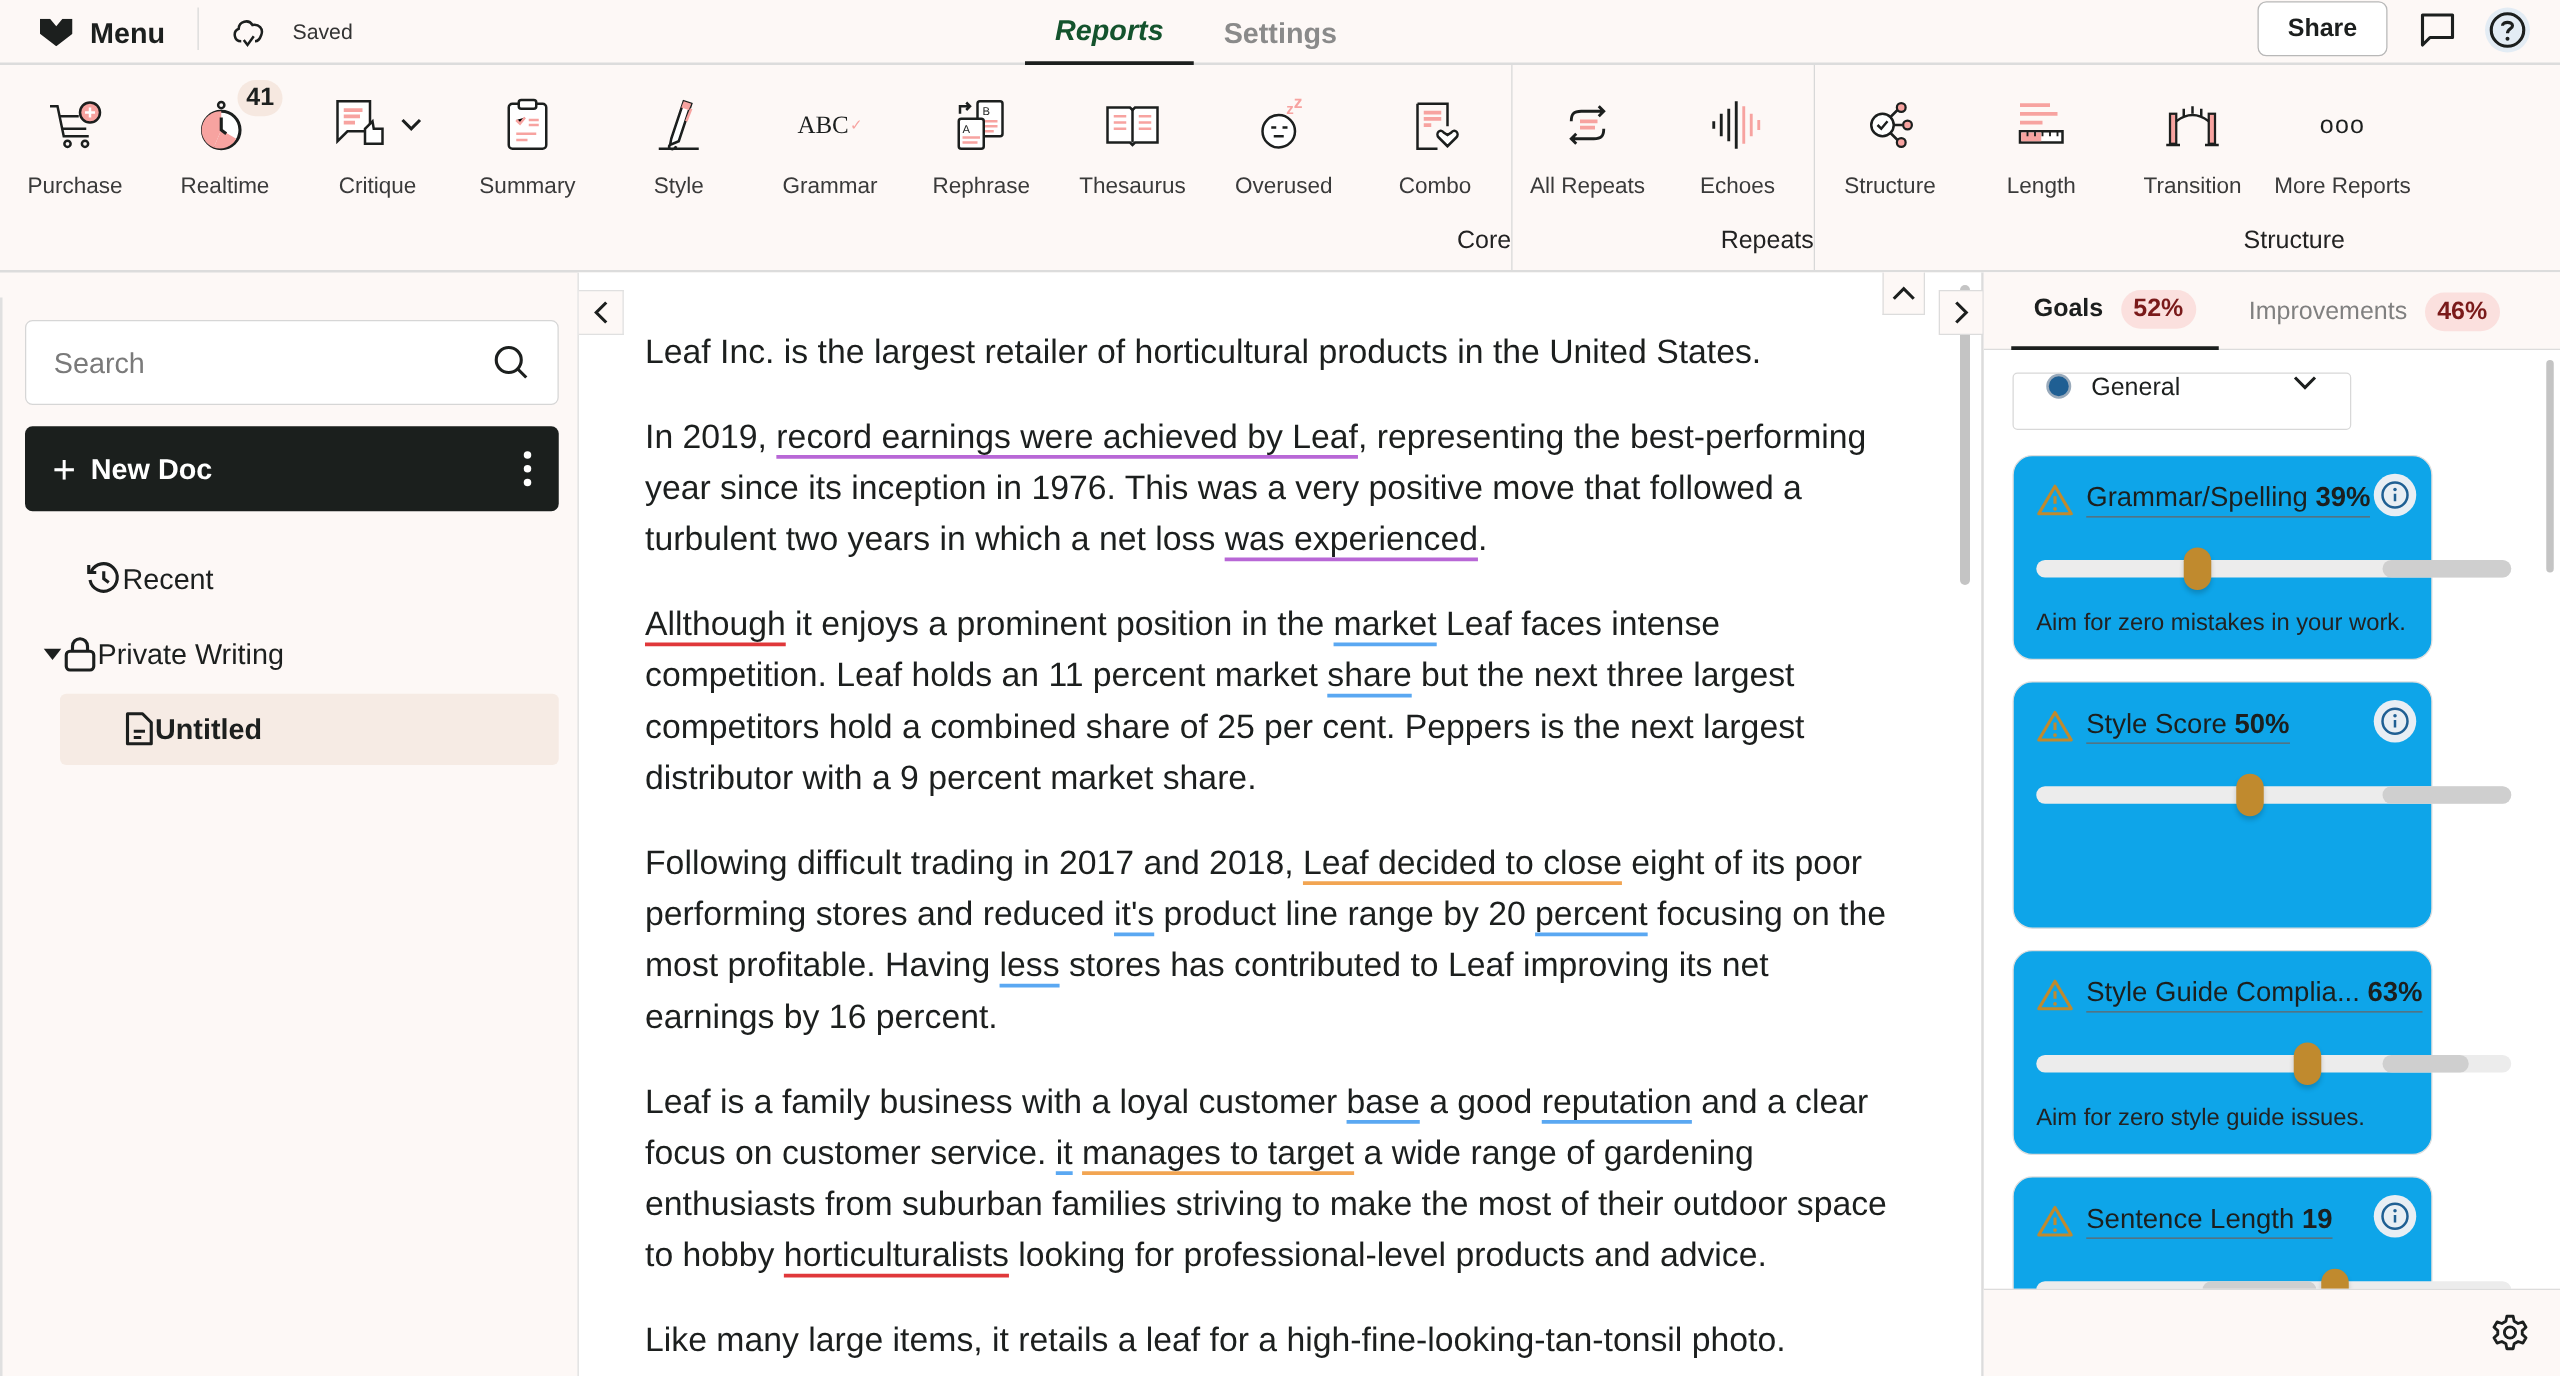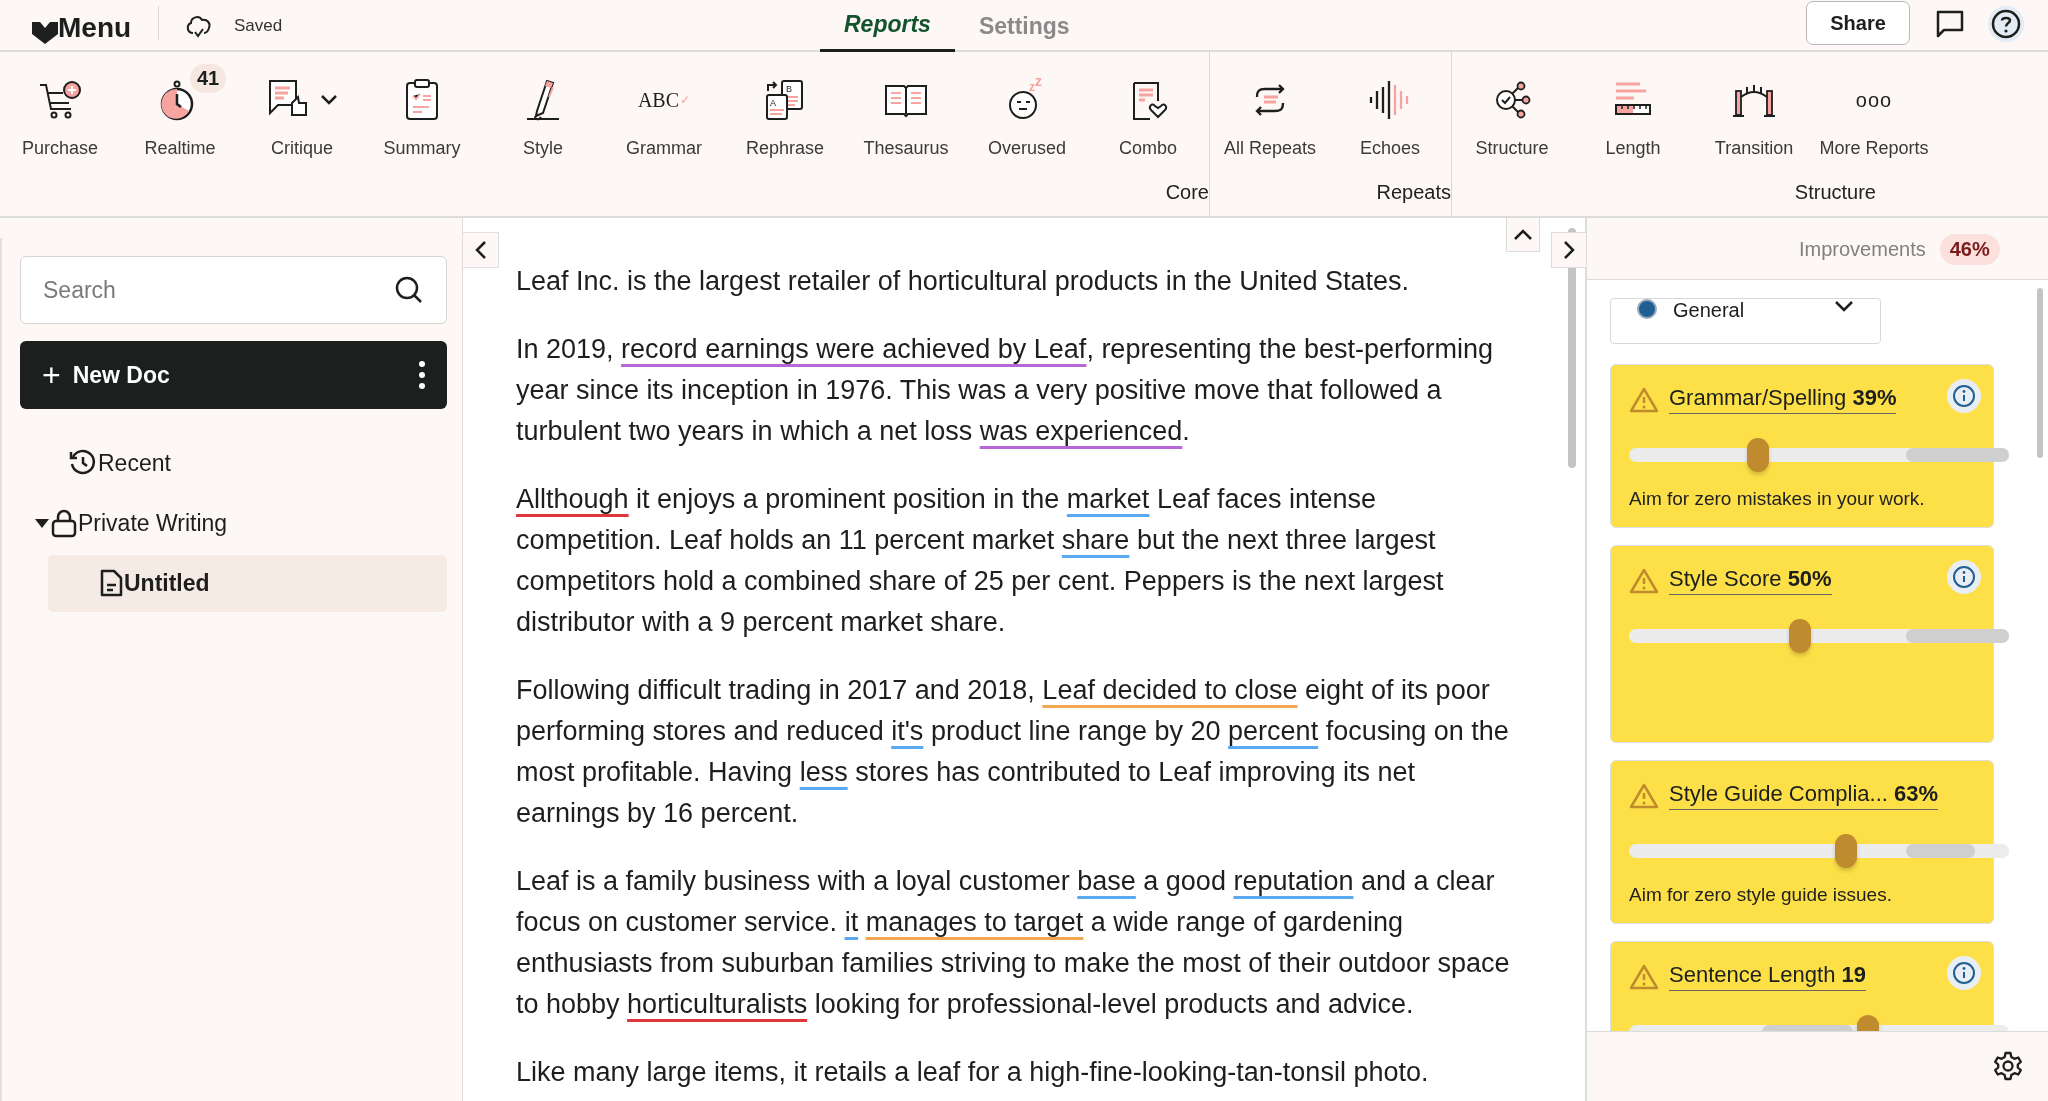--- a/index.html
+++ b/index.html
@@ -1,18 +1,18 @@
 <!DOCTYPE html>
 <html><head>
 <meta charset="utf-8">
 <style>
   * { box-sizing: border-box; margin: 0; padding: 0; }
   html, body { width: 2048px; height: 1101px; overflow: hidden; background: #fdf8f6; font-family: "Liberation Sans", sans-serif; color: #1c1f1e; }
   .topbar { position: absolute; left: 0; top: 0; width: 2048px; height: 52px; background: #fdf8f6; border-bottom: 2px solid #dcdcdc; }
-  .menu-btn { position: absolute; left: 32px; top: 8px; height: 36px; display: flex; align-items: flex-end; font-weight: 700; font-size: 28px; cursor: pointer; }
+  .menu-btn { position: absolute; left: 32px; top: 8px; height: 36px; display: flex; align-items: center; gap: 14px; font-weight: 700; font-size: 23px; cursor: pointer; }
   .topdiv { position: absolute; left: 158px; top: 6px; width: 1px; height: 34px; background: #d8d8d8; }
   .saved { position: absolute; left: 184px; top: 8px; height: 36px; display: flex; align-items: center; gap: 20px; font-size: 17px; color: #333; }
   .tabs { position: absolute; left: 820px; top: 0; height: 52px; display: flex; }
   .tab { height: 52px; padding: 0 24px; display: flex; align-items: center; font-size: 23px; font-weight: 700; color: #8a8a8a; cursor: pointer; }
   .tab.active { color: #14532d; border-bottom: 3px solid #1c1f1e; font-style: italic; }
   .share-btn { position: absolute; left: 1806px; top: 1px; width: 104px; height: 44px; border: 1.5px solid #b8b8b8; border-radius: 7px; background: #fff; font-weight: 700; font-size: 20px; display: flex; align-items: center; justify-content: center; cursor: pointer; }
   .top-icon { position: absolute; top: 6px; width: 36px; height: 36px; display: flex; align-items: center; justify-content: center; cursor: pointer; }
   .help { background: #e3ecf4; border-radius: 50%; }
 
   .toolbar { position: absolute; left: 0; top: 52px; width: 2048px; height: 166px; border-bottom: 2px solid #dcdcdc; background: #fdf8f6; }
@@ -48,21 +48,21 @@
   .rpanel { position: absolute; left: 1585px; top: 218px; width: 463px; height: 883px; background: #fff; border-left: 2px solid #dcdcdc; }
   .collapse-right { position: absolute; left: -36px; top: 14px; width: 36px; height: 36px; border: 1.5px solid #dcdcdc; background: #fdf8f6; display: flex; align-items: center; justify-content: center; cursor: pointer; }
   .rtabs { position: absolute; left: 0; top: 0; width: 461px; height: 62px; background: #fdf8f6; border-bottom: 1.5px solid #dcdcdc; }
   .rtab { position: absolute; top: 0; height: 62px; display: flex; align-items: center; gap: 14px; font-size: 20px; cursor: pointer; }
   .rtab.active { font-weight: 700; border-bottom: 3px solid #1c1f1e; }
   .rtab.inactive { color: #808080; }
   .pill { background: #fbe0de; color: #7a1a1a; border-radius: 16px; padding: 4px 10px; font-weight: 700; font-size: 20px; }
   .goal-select { position: absolute; left: 23px; top: 80px; width: 271px; height: 46px; border: 1.5px solid #d8d8d8; border-radius: 4px; display: flex; align-items: flex-start; padding: 0 26px; font-size: 20px; cursor: pointer; }
   .goal-select .dot { width: 20px; height: 20px; border-radius: 50%; background: #1f5f93; border: 2.5px solid #9ab; margin-right: 16px; }
   .goal-select .chev { margin-left: auto; }
-  .card { position: absolute; left: 23px; width: 384px; border: 1.5px solid #dedede; border-radius: 6px; background: #fde047; }
+  .card { position: absolute; left: 23px; width: 336px; border: 1.5px solid #dedede; border-radius: 16px; background: #0ea5e9; }
   .card-title { position: absolute; left: 18px; top: 20px; display: flex; align-items: center; gap: 10px; font-size: 22px; }
   .card-title .t { border-bottom: 1.5px solid #666; padding-bottom: 2px; cursor: pointer; }
   .card-title b { font-weight: 700; }
   .info { position: absolute; right: 12px; top: 14px; width: 34px; height: 34px; border-radius: 50%; background: #e8eef4; display: flex; align-items: center; justify-content: center; cursor: pointer; }
   .track { position: absolute; left: 18px; width: 380px; height: 14px; background: #ececec; border-radius: 7px; }
   .track .target { position: absolute; top: 0; height: 14px; background: #cfcfcf; border-radius: 7px; }
   .track .thumb { position: absolute; top: -10px; width: 22px; height: 34px; border-radius: 11px; background: #c08a2e; box-shadow: 0 3px 4px rgba(0,0,0,0.18); cursor: grab; }
   .card-desc { position: absolute; left: 18px; font-size: 19px; line-height: 34px; color: #222; width: 380px; }
   .rscroll { position: absolute; left: 450px; top: 70px; width: 6px; height: 170px; background: #c4c4c4; border-radius: 3px; }
   .rfooter { position: absolute; left: 0; bottom: 0; width: 461px; height: 70px; background: #fdf8f6; border-top: 1.5px solid #dcdcdc; }
@@ -360,20 +360,24 @@
   <div class="vscroll"></div>
 </div>
 
 <div class="rpanel">
   <div class="collapse-right">
     <svg width="14" height="20" viewBox="0 0 14 20">
         <path d="M3 2 L11 10 L3 18" fill="none" stroke="#1c1f1e" stroke-width="2.5"></path>
       </svg>
   </div>
   <div class="rtabs">
+    <div class="rtab active" style="left:22px;padding:0 18px">
+      <span>Goals</span>
+      <span class="pill">52%</span>
+    </div>
     <div class="rtab inactive" style="left:212px">
       <span>Improvements</span>
       <span class="pill">46%</span>
     </div>
   </div>
   <div class="goal-select">
     <span class="dot"></span>
     <span>General</span>
     <svg class="chev" width="20" height="14" viewBox="0 0 20 14">
         <path d="M2 3 L10 11 L18 3" fill="none" stroke="#1c1f1e" stroke-width="2.5"></path>

